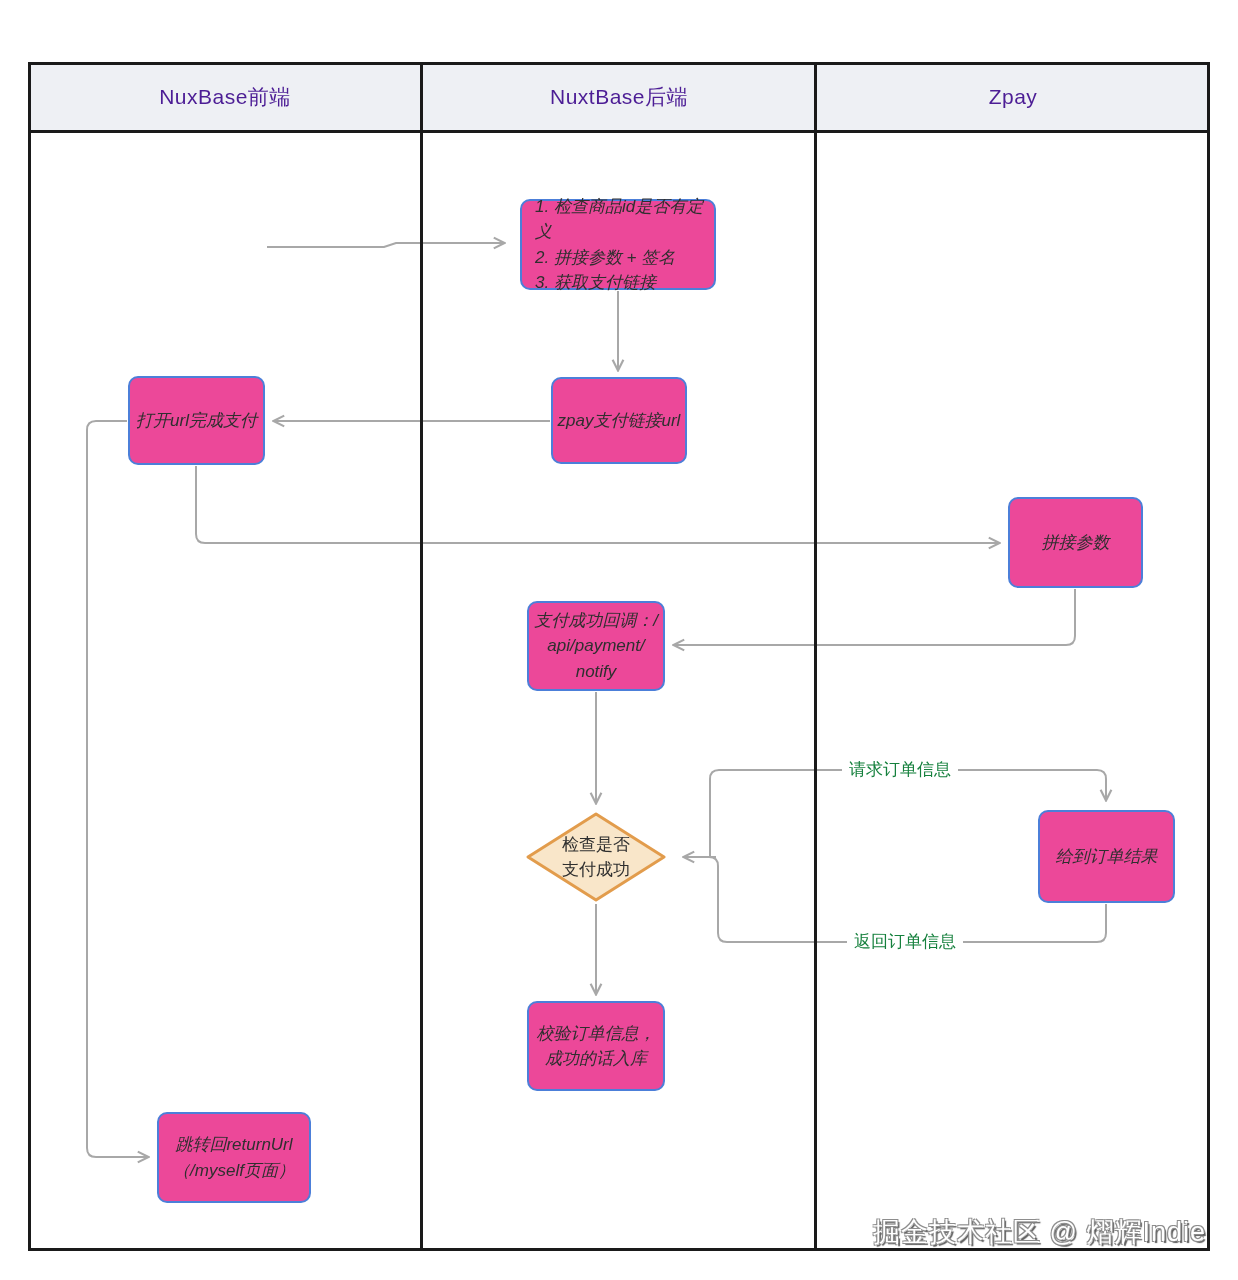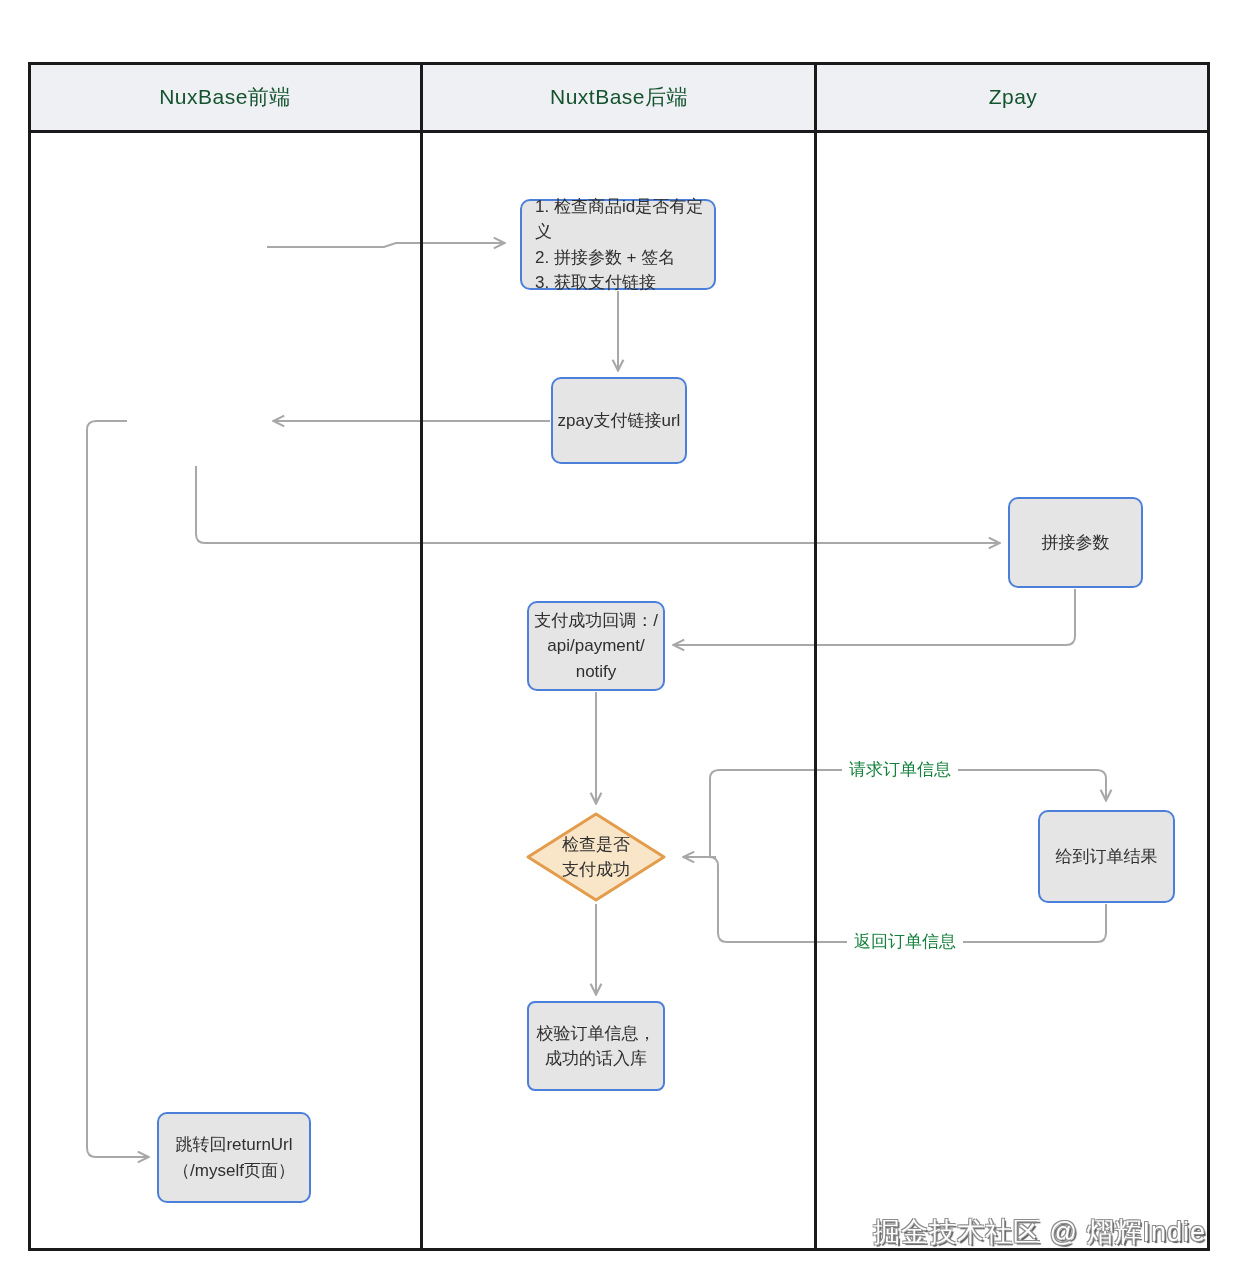--- a/index.html
+++ b/index.html
@@ -18,31 +18,31 @@
   #edges{position:absolute;left:0;top:0;z-index:1;}
   .frame{
     position:absolute;left:28px;top:62px;width:1182px;height:1189px;
     border:3px solid #1a1a1a;box-sizing:border-box;z-index:2;pointer-events:none;
   }
   .vline{position:absolute;top:62px;width:3px;height:1189px;background:#1a1a1a;z-index:2;}
   .hline{position:absolute;left:28px;top:130px;width:1182px;height:3px;background:#1a1a1a;z-index:2;}
   .lane-title{
     position:absolute;top:63px;height:67px;
     display:flex;align-items:center;justify-content:center;
-    font-size:21px;color:#14532d;z-index:3;letter-spacing:.5px;border-radius:18px;
+    font-size:21px;color:#4c1d95;z-index:3;letter-spacing:.5px;border-radius:18px;
   }
   
   .node{
     position:absolute;box-sizing:border-box;z-index:3;
     display:flex;align-items:center;justify-content:center;
     text-align:center;color:#2f2f2f;font-size:17px;line-height:1.5;
     white-space:pre-line;border-radius:10px;
   }
   .box{
-    background:#e5e5e5;border:2.5px solid #4c7fd9;
+    background:#ec4899;border:2.5px solid #4c7fd9;font-style:italic;
   }
   .startnode{
     background:#e9f8e1;border:2.5px solid #7dc962;border-radius:50%;
   }
   .left-text{justify-content:flex-start;text-align:left;padding-left:13px;}
   .diamond{background:none;border:none;}
   .diamond svg{position:absolute;left:0;top:0;}
   .diamond span{position:relative;z-index:1;}
   
   .edge-label{
@@ -95,38 +95,39 @@
   <div class="lane-title" style="left:422px;width:394px;">NuxtBase后端</div>
   <div class="lane-title" style="left:816px;width:394px;">Zpay</div>
 
 
   <div class="node box left-text" style="left:520px;top:199px;width:196px;height:91px;">1. 检查商品id是否有定义
 2. 拼接参数 + 签名
 3. 获取支付链接</div>
 
   <div class="node box" style="left:551px;top:377px;width:136px;height:87px;">zpay支付链接url</div>
 
+  <div class="node box" style="left:128px;top:376px;width:137px;height:89px;">打开url完成支付</div>
 
   <div class="node box" style="left:1008px;top:497px;width:135px;height:91px;">拼接参数</div>
 
   <div class="node box" style="left:527px;top:601px;width:138px;height:90px;">支付成功回调：/
 api/payment/
 notify</div>
 
   <div class="node diamond" style="left:526px;top:812px;width:140px;height:90px;">
     <svg width="140" height="90" viewBox="0 0 140 90">
       <polygon points="70,2 138,45 70,88 2,45" fill="#f9e6c9" stroke="#e29c4c" stroke-width="3" stroke-linejoin="round"></polygon>
     </svg>
     <span>检查是否
 支付成功</span>
   </div>
 
   <div class="node box" style="left:1038px;top:810px;width:137px;height:93px;">给到订单结果</div>
 
-  <div class="node box" style="left:527px;top:1001px;width:138px;height:90px;border-radius:8px;">校验订单信息，
+  <div class="node box" style="left:527px;top:1001px;width:138px;height:90px;">校验订单信息，
 成功的话入库</div>
 
   <div class="node box" style="left:157px;top:1112px;width:154px;height:91px;">跳转回returnUrl
 （/myself页面）</div>
 
   <div class="edge-label" style="left:842px;top:757px;">请求订单信息</div>
   <div class="edge-label" style="left:847px;top:929px;">返回订单信息</div>
 
   <div class="watermark">掘金技术社区 @ 熠辉Indie</div>
 

